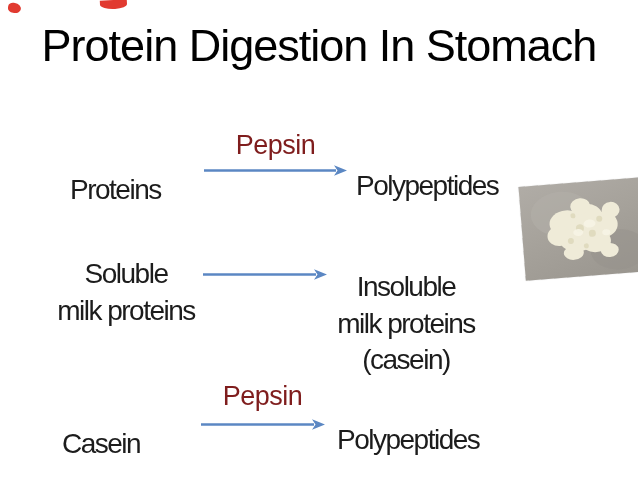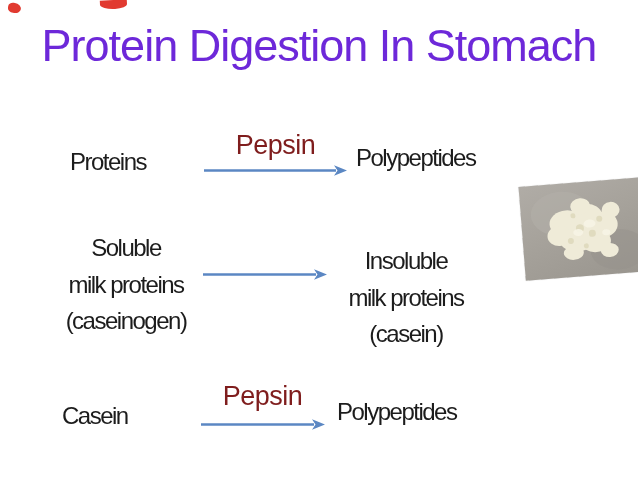--- a/index.html
+++ b/index.html
@@ -9,29 +9,30 @@
     background:#ffffff;
     overflow:hidden;
     font-family:"Liberation Sans","DejaVu Sans",sans-serif;
   }
   .abs{position:absolute;}
   .slide-title{
     left:0;top:20px;width:638px;
     text-align:center;
     font-size:45px;
     letter-spacing:-1px;
-    color:#6d28d9;
+    color:#000000;
     white-space:nowrap;
   }
   .body-text{
-    font-size:24px;
+    font-size:28px;
     letter-spacing:-1.5px;
     color:#1c1c1c;
     white-space:nowrap;
     line-height:1;
+    margin-top:26px;
   }
   .enzyme{
     font-size:27px;
     letter-spacing:-0.5px;
     color:#7f1d1d;
     text-align:center;
     white-space:nowrap;
     line-height:1;
   }
   .multiline{
@@ -70,21 +71,20 @@
       <line x1="1" y1="8.5" x2="133" y2="8.5" stroke="#5b87c3" stroke-width="2.6"></line>
       <path d="M131,3.2 L144,8.5 L131,13.8 L134.5,8.5 Z" fill="#5b87c3"></path>
     </svg>
   </div>
 
   <div class="abs body-text" style="left:356px;top:146px;">Polypeptides</div>
 
   <div class="abs body-text multiline" style="left:20px;top:230px;width:212px;">
     <div>Soluble</div>
     <div>milk proteins</div>
-    <div>(caseinogen)</div>
   </div>
 
 
   <div class="abs" style="left:202px;top:266px;">
     <svg class="arrow-svg" width="126" height="17" viewBox="0 0 126 17">
       <line x1="1" y1="8.5" x2="114" y2="8.5" stroke="#5b87c3" stroke-width="2.6"></line>
       <path d="M112,3.2 L125,8.5 L112,13.8 L115.5,8.5 Z" fill="#5b87c3"></path>
     </svg>
   </div>
 

